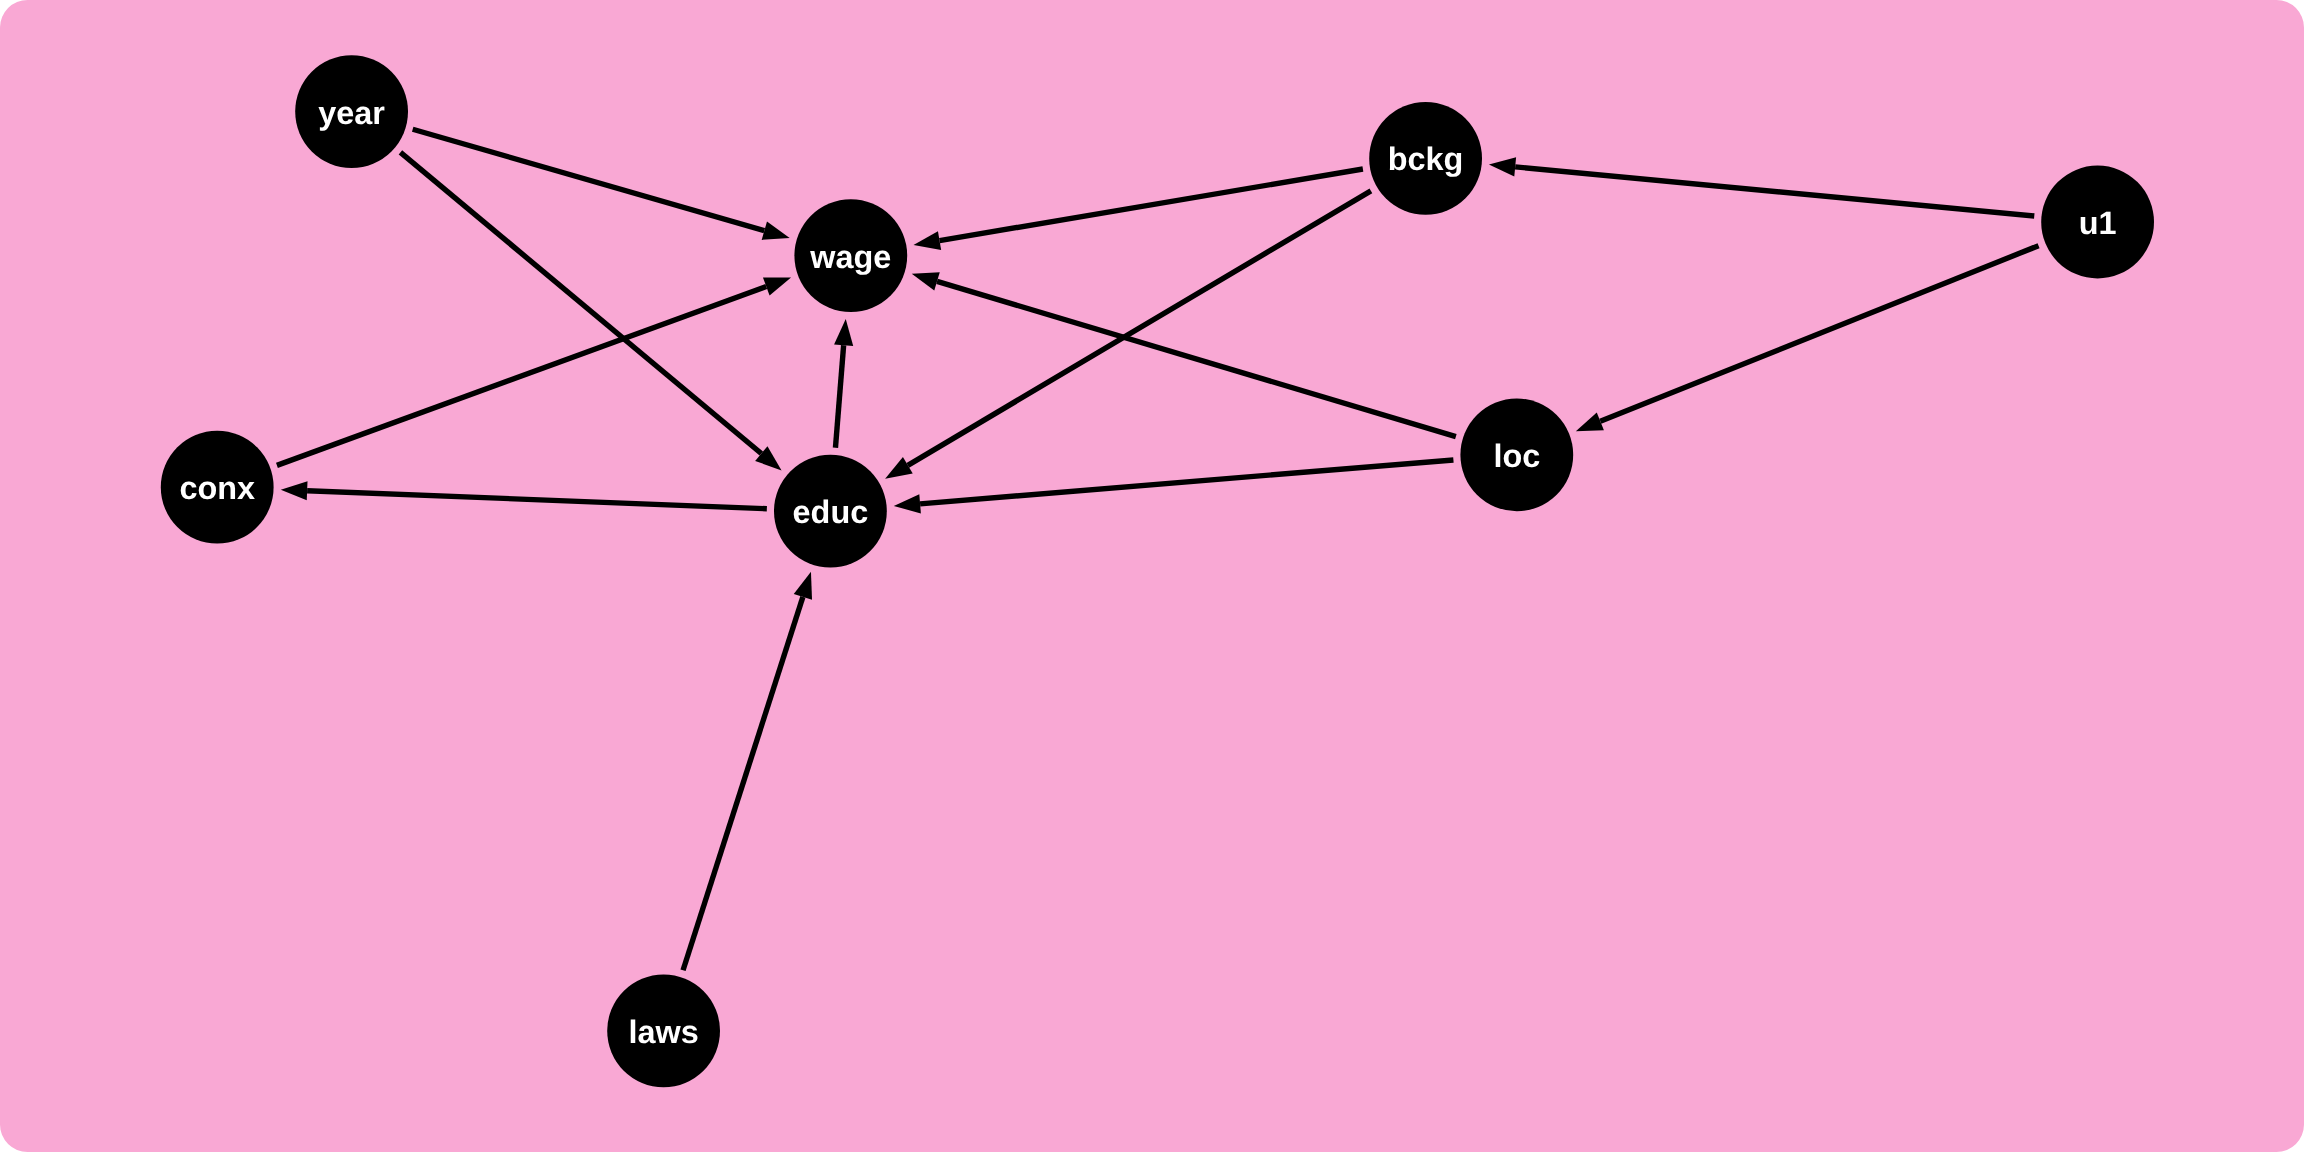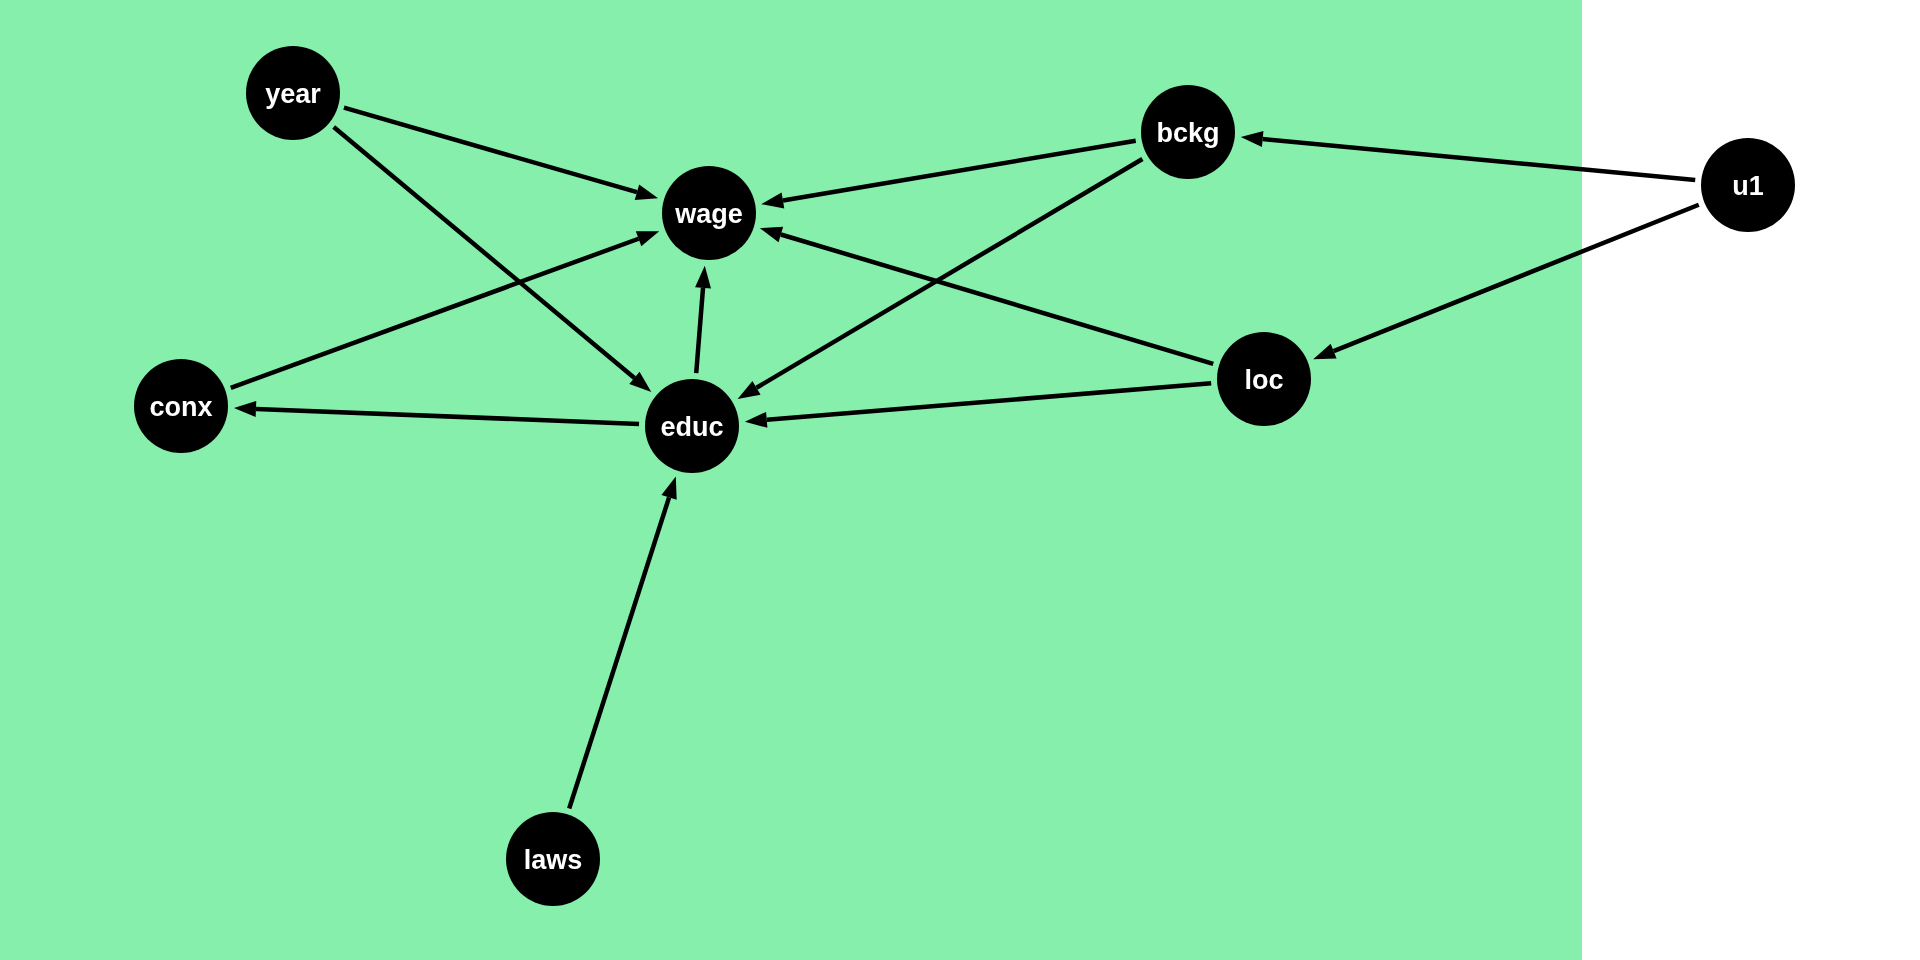--- a/index.html
+++ b/index.html
@@ -6,23 +6,24 @@
     margin: 0;
     padding: 0;
     background: #ffffff;
     width: 1920px;
     height: 960px;
     overflow: hidden;
     font-family: "Liberation Sans", sans-serif;
   }
   #graph-container {
     position: relative;
-    width: 1582px;
+    width: 1920px;
     height: 960px;
-    background: #86efac;
+    background: #f9a8d4;
+    border-radius: 23px;
   }
   svg {
     display: block;
   }
   .edge-line {
     fill: none;
   }
   .node-label {
     font-family: "Liberation Sans", sans-serif;
     font-weight: bold;

